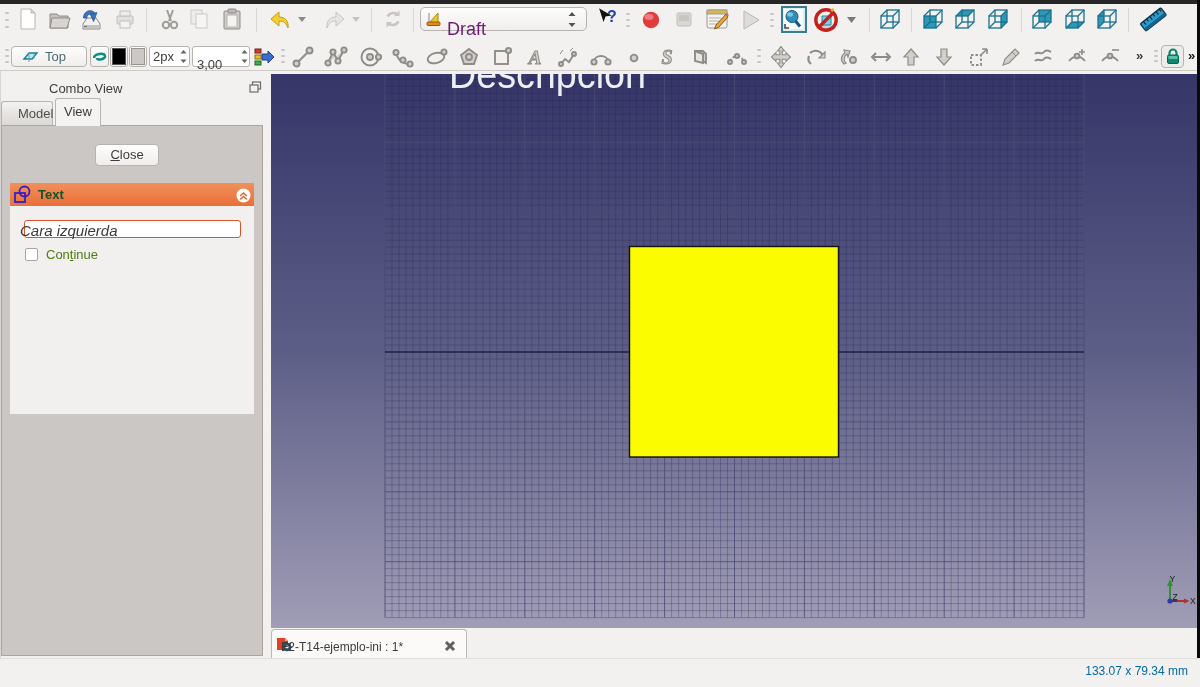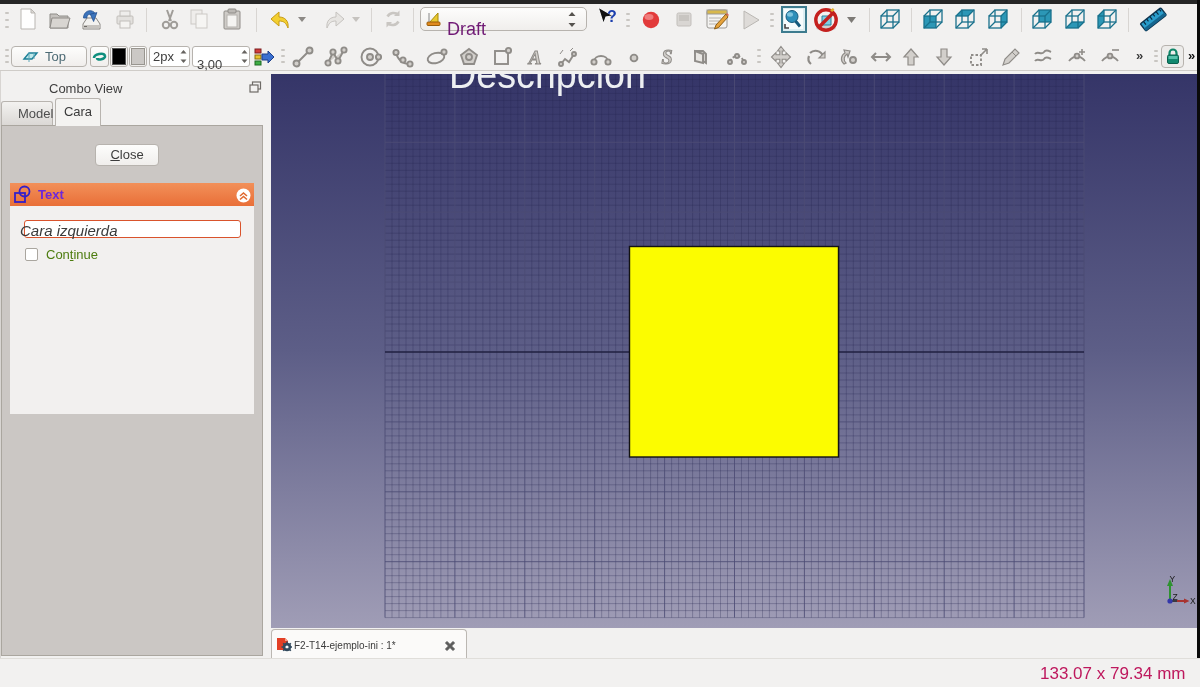--- a/index.html
+++ b/index.html
@@ -419,29 +419,29 @@
   </svg>
 <div class="abs" style="left:1188px;top:48px;font-size:13px;font-weight:bold;color:#111;">»</div>
 <div class="abs" style="left:0;top:71px;width:265px;height:587px;background:#f2f1f0;border-left:1px solid #d8d5d2;"></div>
 <div class="abs" style="left:4px;top:81px;font-size:13px;color:#3e3e3e;margin-left:45px;">Combo View</div>
 <svg class="abs" style="left:249px;top:81px;" width="13" height="12" viewBox="0 0 13 12">
     <rect x="3.5" y="1" width="8" height="7" fill="none" stroke="#6e6b67" stroke-width="1.2"></rect>
     <rect x="1" y="4" width="8" height="7" fill="#f2f1f0" stroke="#6e6b67" stroke-width="1.2"></rect>
   </svg>
 <div class="abs" style="left:1px;top:101px;width:52px;height:24px;background:linear-gradient(#f3f2f0,#dbd8d5);border:1px solid #b8b4af;border-bottom:none;border-radius:3px 3px 0 0;color:#4e4e4e;font-size:13px;text-align:center;line-height:24px;padding-left:16px;">Model</div>
 <div class="abs" style="left:1px;top:125px;width:262px;height:531px;background:#cbc7c4;border:1px solid #aaa69f;"></div>
-<div class="abs" style="left:55px;top:98px;width:46px;height:28px;background:#f4f3f1;border:1px solid #b8b4af;border-bottom:none;border-radius:3px 3px 0 0;color:#3a3a3a;font-size:13px;text-align:center;line-height:26px;">Cara</div>
+<div class="abs" style="left:55px;top:98px;width:46px;height:28px;background:#f4f3f1;border:1px solid #b8b4af;border-bottom:none;border-radius:3px 3px 0 0;color:#3a3a3a;font-size:13px;text-align:center;line-height:26px;">View</div>
 <div class="tbtn" style="left:95px;top:144px;width:64px;height:22px;font-size:13px;color:#3c3c3c;text-align:center;line-height:20px;"><span style="text-decoration:underline;">C</span>lose</div>
 <div class="abs" style="left:10px;top:183px;width:244px;height:231px;background:#f2f0ef;"></div>
 <div class="abs" style="left:10px;top:183px;width:244px;height:23px;background:linear-gradient(#f29059,#e96f38);"></div>
 <svg class="abs" style="left:13px;top:185px;" width="20" height="20" viewBox="0 0 20 20">
     <rect x="2" y="8" width="10" height="9" fill="none" stroke="#3520c8" stroke-width="1.8"></rect>
     <circle cx="11.5" cy="6.5" r="5" fill="none" stroke="#3520c8" stroke-width="1.8"></circle>
   </svg>
-<div class="abs" style="left:38px;top:187px;font-size:13px;font-weight:bold;color:#6d28d9;">Text</div>
+<div class="abs" style="left:38px;top:187px;font-size:13px;font-weight:bold;color:#14532d;">Text</div>
 <svg class="abs" style="left:236px;top:188px;" width="15" height="15" viewBox="0 0 15 15">
     <circle cx="7.5" cy="7.5" r="7" fill="#fff"></circle>
     <path d="M4 8l3.5-3L11 8M4 11.5l3.5-3 3.5 3" fill="none" stroke="#e06a30" stroke-width="1.6"></path>
   </svg>
 <div class="abs" style="left:24px;top:220px;width:217px;height:18px;background:#fff;border:1px solid #d9532c;border-radius:3px;"></div>
 <div class="abs" style="left:20px;top:222px;font-size:15px;color:#3a3a3a;font-style:italic;">Cara izquierda</div>
 <div class="abs" style="left:25px;top:248px;width:13px;height:13px;background:#fff;border:1px solid #aaa69f;border-radius:2px;"></div>
 <div class="abs" style="left:46px;top:247px;font-size:13px;color:#4d7c0f;">Con<span style="text-decoration:underline;">t</span>inue</div>
 <svg class="abs" style="left:271px;top:74px;" width="926" height="554" viewBox="0 0 926 554">
     <defs>
@@ -473,17 +473,17 @@
 <div class="abs" style="left:271px;top:629px;width:196px;height:29px;background:#fbfaf9;border:1px solid #bbb7b2;border-bottom:none;border-radius:4px 4px 0 0;"></div>
 <svg class="abs" style="left:276px;top:636px;" width="16" height="16" viewBox="0 0 16 16">
     <path d="M1 2h8l3 3v9H1z" fill="#e33f25"></path>
     <path d="M9 2l3 3H9z" fill="#f79d84"></path>
     <circle cx="11" cy="11" r="4.2" fill="#334a5e"></circle>
     <circle cx="11" cy="11" r="1.6" fill="#fbfaf9"></circle>
     <g stroke="#334a5e" stroke-width="1.6">
       <path d="M11 5.5v2M11 14.5v-2M5.5 11h2M16.5 11h-2M7.2 7.2l1.4 1.4M14.8 14.8l-1.4-1.4M7.2 14.8l1.4-1.4M14.8 7.2l-1.4 1.4"></path>
     </g>
   </svg>
-<div class="abs" style="left:294px;top:640px;font-size:10px;color:#3c3c3c;">F2-T14-ejemplo-ini : 1*</div>
+<div class="abs" style="left:281px;top:640px;font-size:12px;color:#3c3c3c;">F2-T14-ejemplo-ini : 1*</div>
 <svg class="abs" style="left:443px;top:639px;" width="14" height="14" viewBox="0 0 14 14">
     <path d="M2.5 4l1.5-1.5L7 5.5 10 2.5 11.5 4 8.5 7l3 3-1.5 1.5L7 8.5l-3 3L2.5 10l3-3z" fill="#5a5a5a" stroke="#5a5a5a" stroke-width="1"></path>
   </svg>
 <div class="abs" style="left:0;top:658px;width:1200px;height:29px;background:#f2f1f0;border-top:1px solid #e0deda;"></div>
-<div class="abs" style="left:1040px;top:664px;width:148px;font-size:17px;color:#be185d;text-align:left;">133.07 x 79.34 mm</div>
+<div class="abs" style="left:1040px;top:664px;width:148px;font-size:12px;color:#0369a1;text-align:right;">133.07 x 79.34 mm</div>
 </body></html>

